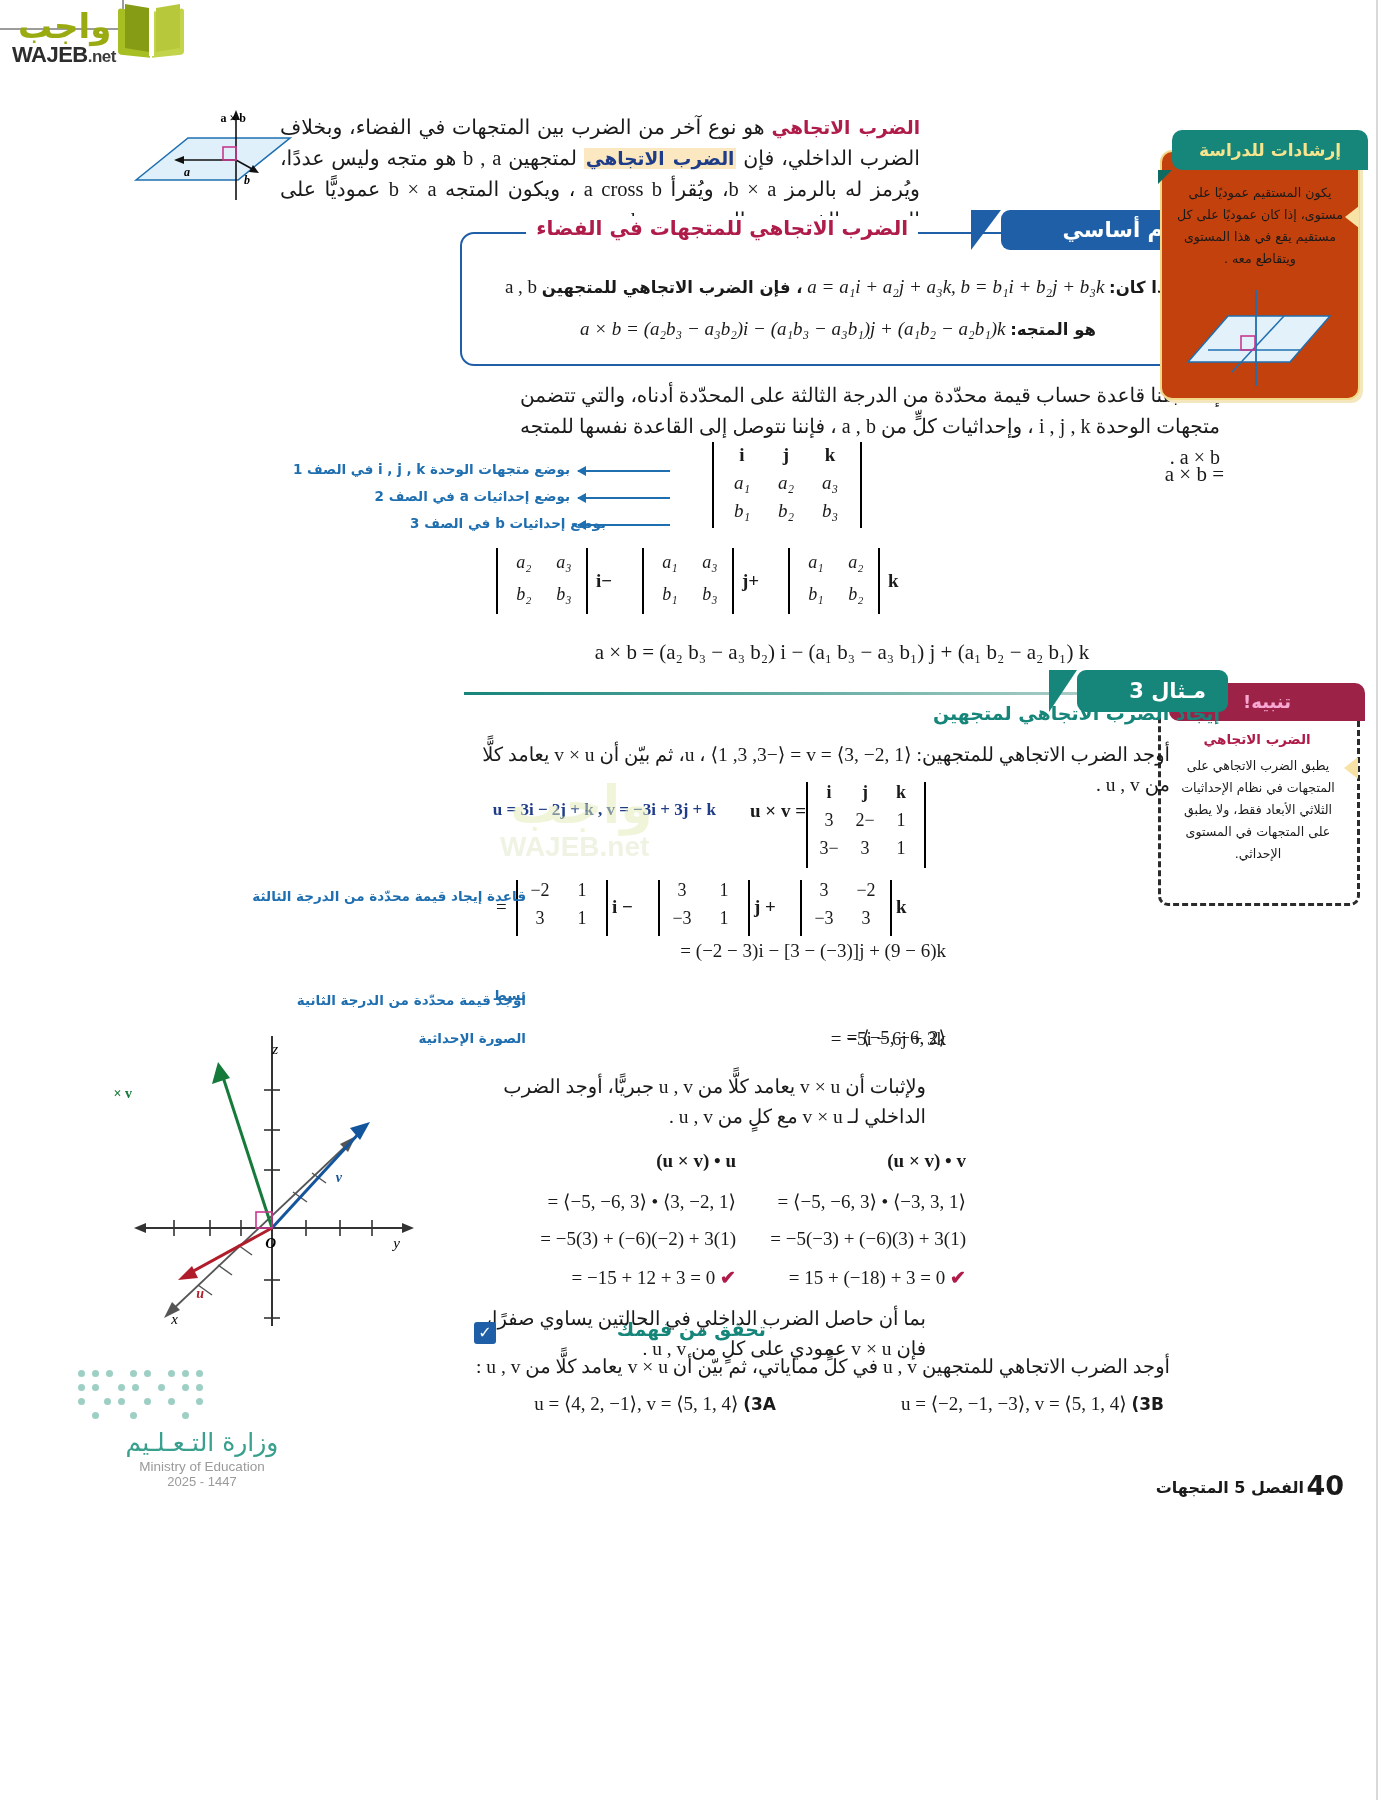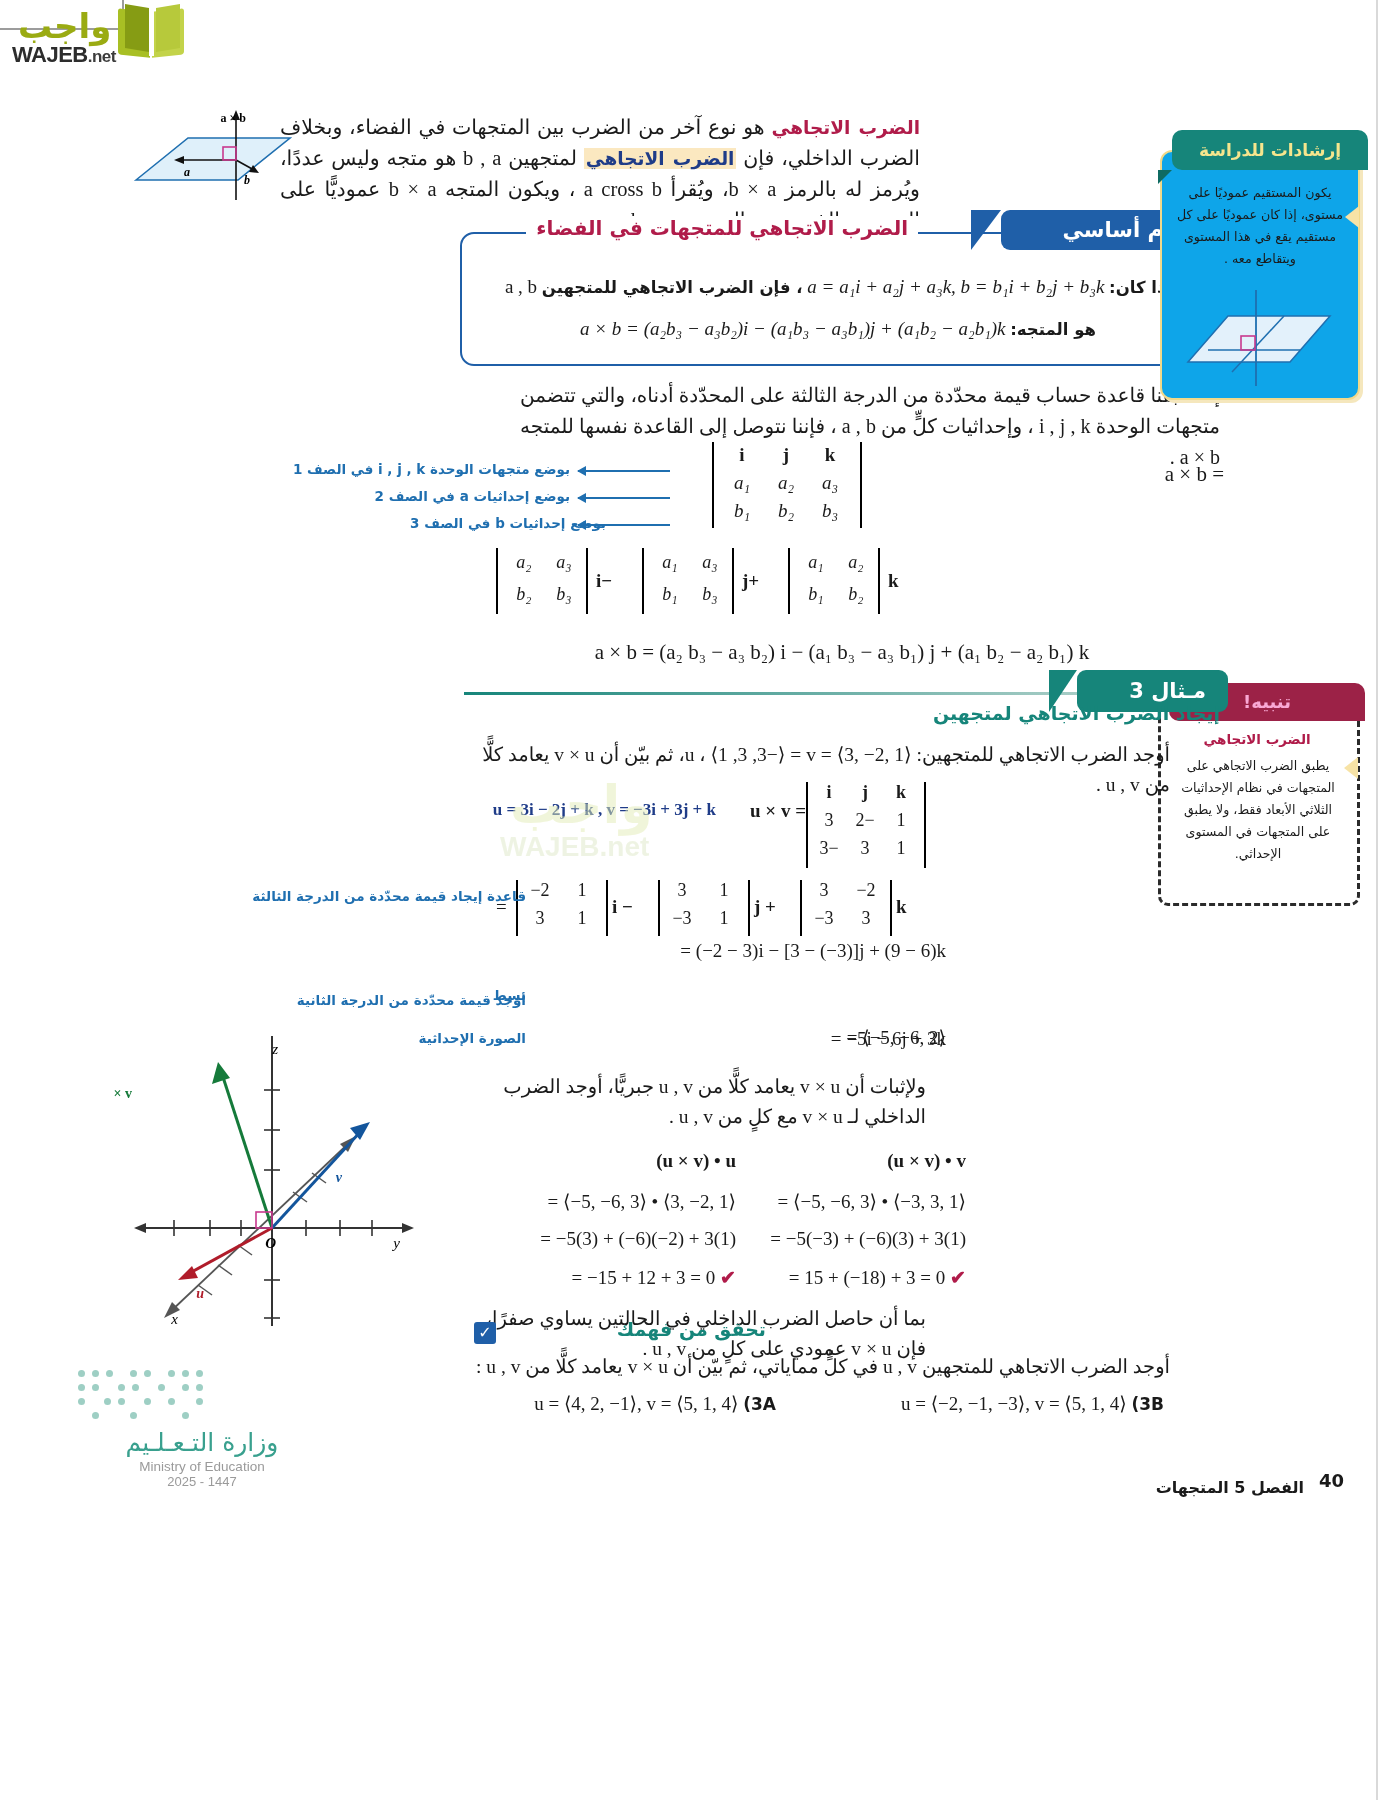--- a/index.html
+++ b/index.html
@@ -82,21 +82,21 @@
   .m2{position:absolute;width:92px;height:66px;}
   .m2 .bar{position:absolute;top:0;width:2px;height:66px;background:#000;}
   .m2 .bar.l{left:0;} .m2 .bar.r{right:0;}
   .m2 .c{position:absolute;width:40px;text-align:center;font-size:18px;}
   .opsym{position:absolute;top:22px;font-size:19px;}
 
   .finalf{position:absolute;right:176px;top:640px;width:756px;text-align:center;
           font-size:21px;direction:ltr;}
 
   
-  .sidebox{position:absolute;background:#0ea5e9;}
+  .sidebox{position:absolute;background:#c2410c;}
   .sg{right:36px;top:150px;width:196px;height:246px;border:2px solid #f2d98a;
       border-radius:12px;box-shadow:3px 3px 0 #f5e7bd;}
   .sg-hd{position:absolute;right:-10px;top:-22px;width:196px;height:40px;background:#16857a;
          border-radius:10px 10px 0 10px;color:#f6e58d;font-family:"DejaVu Sans",sans-serif;
          font-weight:bold;font-size:17px;line-height:40px;text-align:center;}
   .sg-hd:after{content:"";position:absolute;left:-14px;bottom:-14px;border-style:solid;
          border-width:14px 14px 0 0;border-color:#0f6b62 transparent transparent transparent;}
   .sg-txt{position:absolute;right:12px;top:30px;width:172px;
           font-family:"DejaVu Sans",sans-serif;font-size:12.6px;line-height:22px;
           text-align:center;direction:rtl;color:#1a1a1a;}
@@ -162,21 +162,21 @@
 
   
   .moe{position:absolute;left:72px;top:1428px;width:260px;text-align:center;}
   .moe .ar{font-family:"DejaVu Sans",sans-serif;font-size:25px;color:#39a08e;
            letter-spacing:2px;direction:rtl;}
   .moe .en{font-family:"Liberation Sans",sans-serif;font-size:13.5px;color:#9a9a9a;
            margin-top:2px;direction:ltr;}
   .moe .yr{font-family:"Liberation Sans",sans-serif;font-size:13px;color:#9a9a9a;direction:ltr;}
 
   .pgnum{position:absolute;right:52px;top:1470px;font-family:"DejaVu Sans",sans-serif;
-         font-weight:bold;font-size:18px;color:#1a1a1a;}
+         font-weight:bold;font-size:27px;color:#1a1a1a;}
   .pgchap{position:absolute;right:92px;top:1478px;font-family:"DejaVu Sans",sans-serif;
           font-weight:bold;font-size:16px;color:#1a1a1a;direction:rtl;}
 
   
   .wm{position:absolute;left:470px;top:775px;width:300px;height:110px;opacity:.5;
       pointer-events:none;}
   .wm .t1{position:absolute;left:40px;top:0;font-family:"DejaVu Sans",sans-serif;
       font-weight:bold;font-size:52px;color:#e3ecb6;direction:rtl;}
   .wm .t2{position:absolute;left:30px;top:56px;font-family:"Liberation Sans",sans-serif;
       font-weight:bold;font-size:28px;color:#dfe9c8;direction:ltr;}

